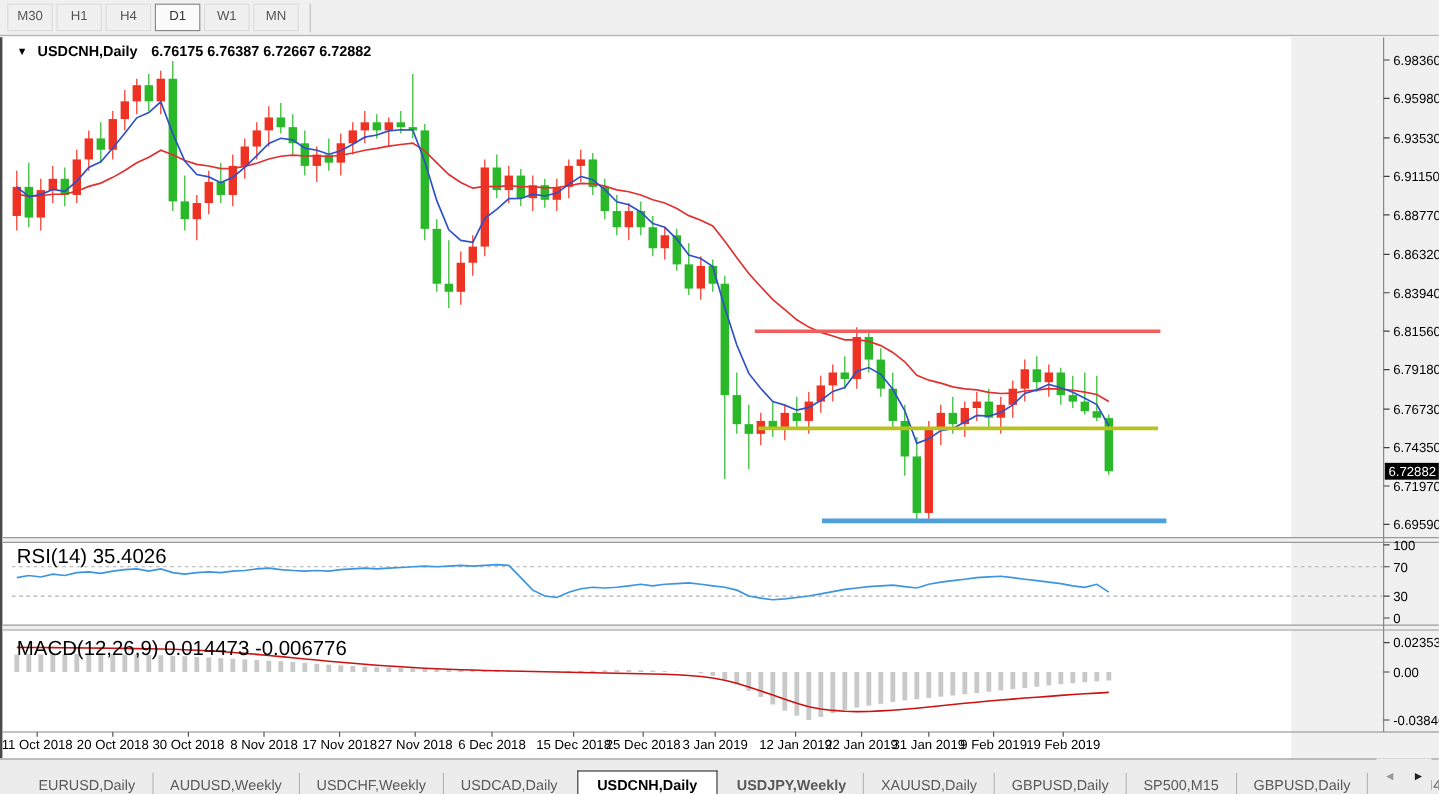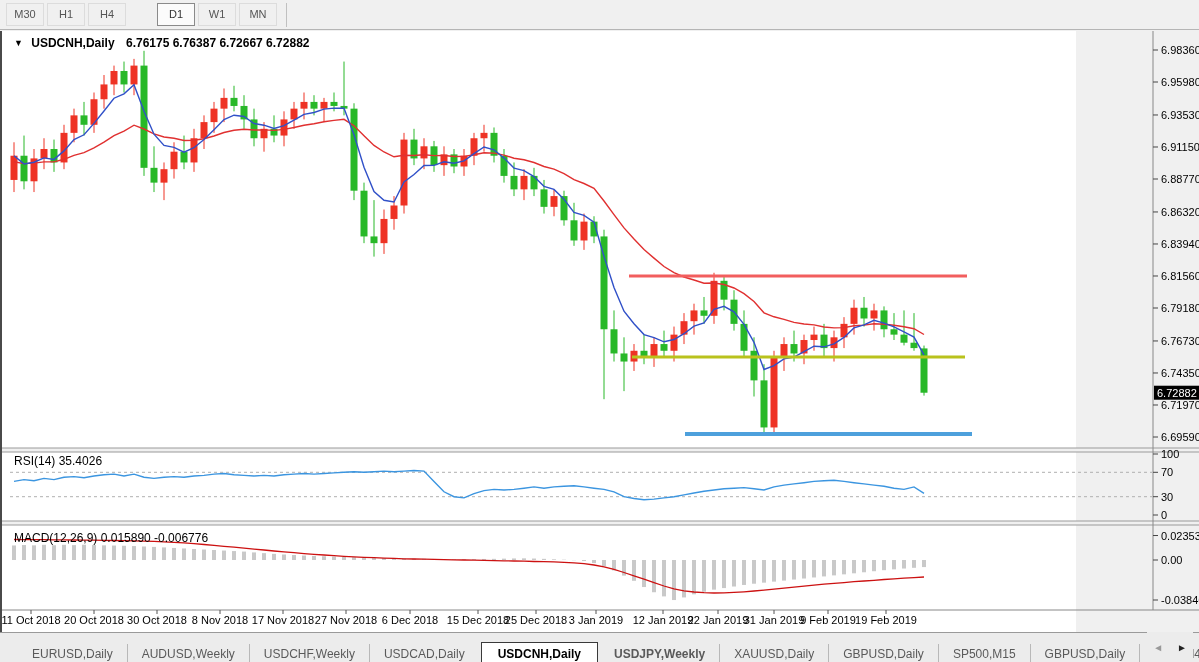--- a/index.html
+++ b/index.html
@@ -3,28 +3,28 @@
 <meta charset="utf-8">
 <style>
   html,body{margin:0;padding:0;}
   body{width:1199px;height:662px;position:relative;overflow:hidden;background:#f0f0f0;
        font-family:"Liberation Sans",sans-serif;-webkit-font-smoothing:antialiased;}
   
   .toolbar{position:absolute;top:0;left:0;width:1199px;height:30px;background:#f0f0f0;
            border-bottom:1px solid #b5b5b5;display:flex;align-items:center;padding-left:6px;box-sizing:border-box;}
   .tf-btn{min-width:26px;height:21px;line-height:21px;text-align:center;font-size:11px;color:#555;
           margin-right:3px;padding:0 5px;border:1px solid #dcdcdc;background:#f0f0f0;cursor:default;}
-  .tf-btn.active{background:#fbfbfb;border:1px solid #8a8a8a;color:#333;margin-left:28px;}
+  .tf-btn.active{background:#fbfbfb;border:1px solid #8a8a8a;color:#333;}
   .tf-divider{height:24px;border-left:1px solid #c0c0c0;margin-left:6px;}
   
   .chart-window{position:absolute;top:31px;left:0;width:1076px;height:601px;background:#fff;
                 border-left:2px solid #4a4a4a;box-sizing:border-box;}
   .chart-title{position:absolute;left:12px;top:5px;font-size:12px;font-weight:bold;color:#000;z-index:5;white-space:nowrap;}
   .chart-title .tri{font-size:9px;vertical-align:1px;margin-right:5px;}
-  .pane-label{position:absolute;left:12px;font-size:12px;color:#000;z-index:5;white-space:nowrap;}
+  .pane-label{position:absolute;left:12px;font-size:17px;color:#000;z-index:5;white-space:nowrap;}
   #rsi-label{top:423px;}
   #macd-label{top:500px;}
   
   .tabbar{position:absolute;top:632px;left:0;width:1199px;height:43px;background:#ececec;
           border-top:1px solid #9a9a9a;display:flex;align-items:center;overflow:hidden;padding-left:18px;box-sizing:border-box;}
   .tab{font-size:12px;color:#5a5a5a;padding:3px 14px;white-space:nowrap;border-left:1px solid #b8b8b8;cursor:default;}
   .tab:first-child{border-left:none;}
   .tab.active{background:#fff;color:#000;font-weight:bold;border:1px solid #3a3a3a;border-bottom:1px solid #fff;
               padding:4px 16px;margin:0 2px;}
   .tab.after-active{border-left:none;font-weight:bold;}
@@ -49,21 +49,21 @@
   <div class="tf-divider"></div>
 </div>
 
 <div class="chart-window">
   <div class="chart-title">
     <span class="tri">▼</span>
     <span>USDCNH,Daily</span>
     <span style="margin-left:8px;">6.76175 6.76387 6.72667 6.72882</span>
   </div>
   <div class="pane-label" id="rsi-label">RSI(14) 35.4026</div>
-  <div class="pane-label" id="macd-label">MACD(12,26,9) 0.015890 -0.006776</div>
+  <div class="pane-label" id="macd-label">MACD(12,26,9) 0.014473 -0.006776</div>
   <svg id="chart-svg" width="1199" height="601">
       <rect x="0" y="417" width="1199" height="4" fill="#f0f0f0"></rect>
       <line x1="0" y1="417" x2="1199" y2="417" stroke="#9a9a9a" stroke-width="1"></line>
       <line x1="0" y1="421" x2="1199" y2="421" stroke="#9a9a9a" stroke-width="1"></line>
       <rect x="0" y="490" width="1199" height="4" fill="#f0f0f0"></rect>
       <line x1="0" y1="490" x2="1199" y2="490" stroke="#9a9a9a" stroke-width="1"></line>
       <line x1="0" y1="494" x2="1199" y2="494" stroke="#9a9a9a" stroke-width="1"></line>
       <line x1="0" y1="579" x2="1199" y2="579" stroke="#888" stroke-width="1"></line>
       <line x1="1151" y1="0" x2="1151" y2="579" stroke="#888" stroke-width="1"></line>
       <line x1="1151" y1="19" x2="1156" y2="19" stroke="#444" stroke-width="1"></line>

